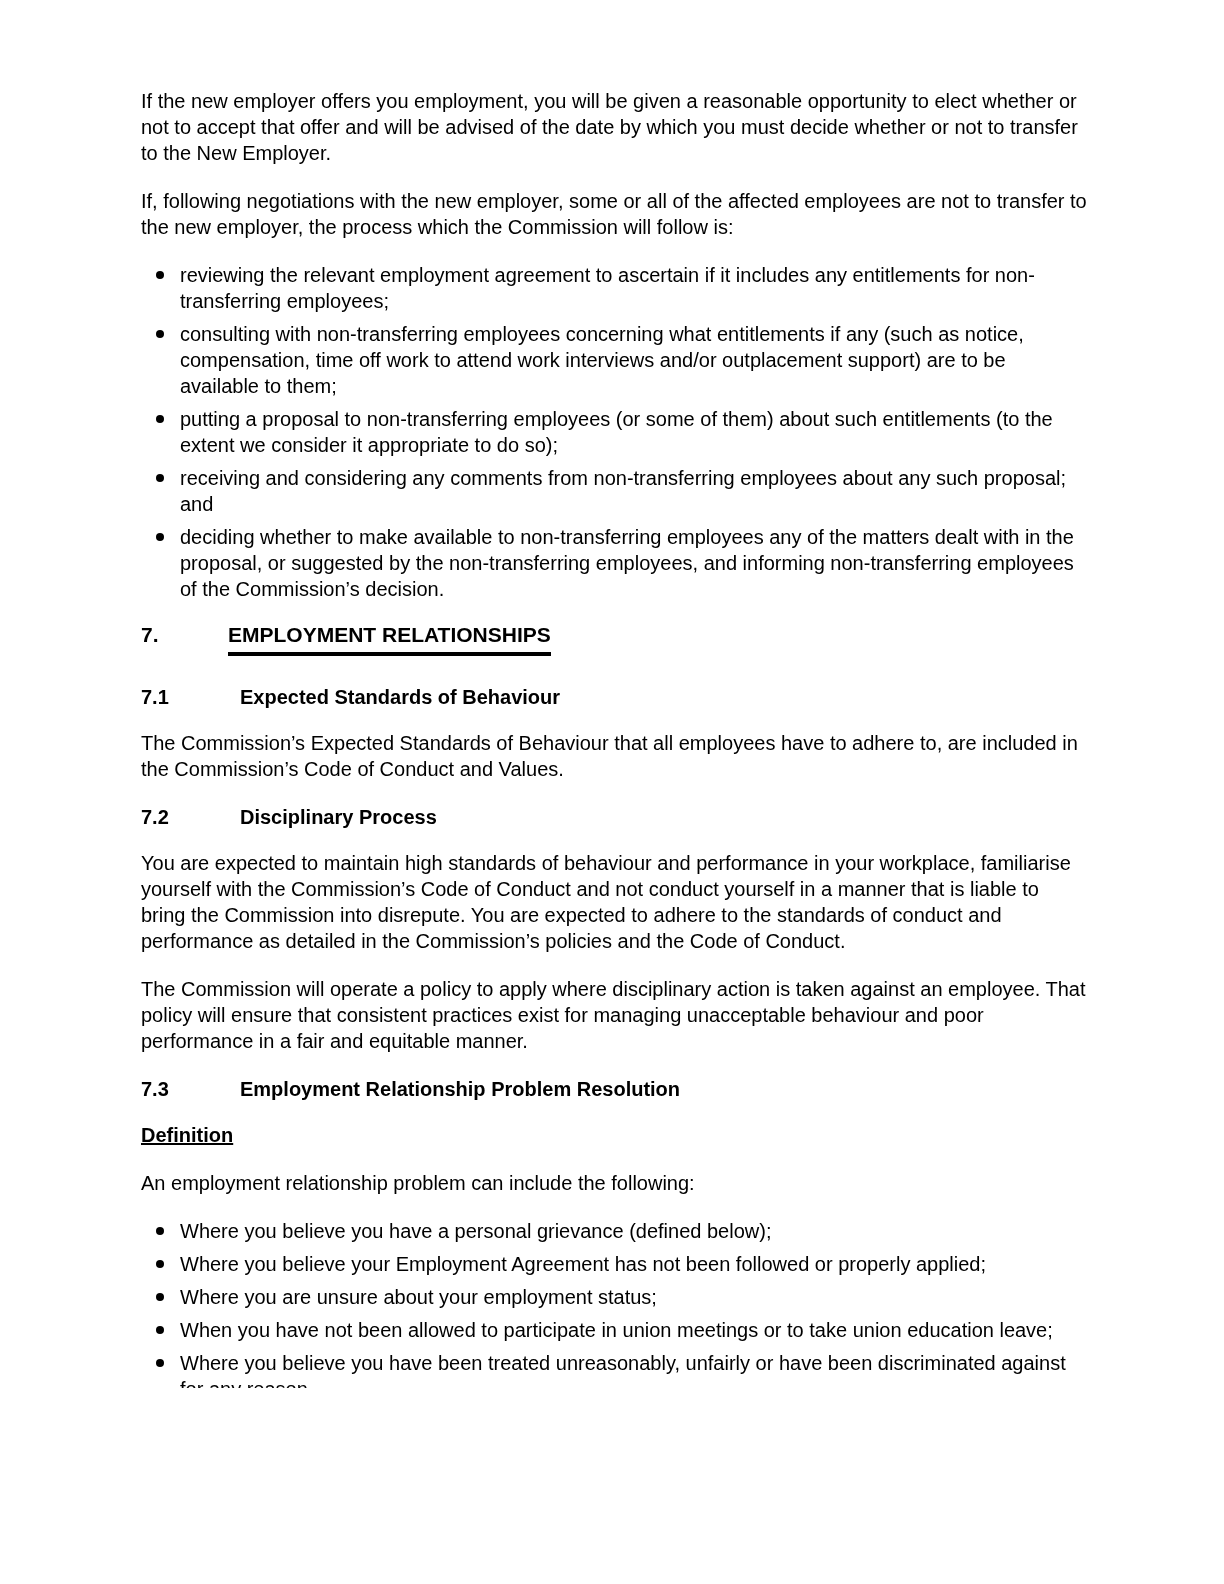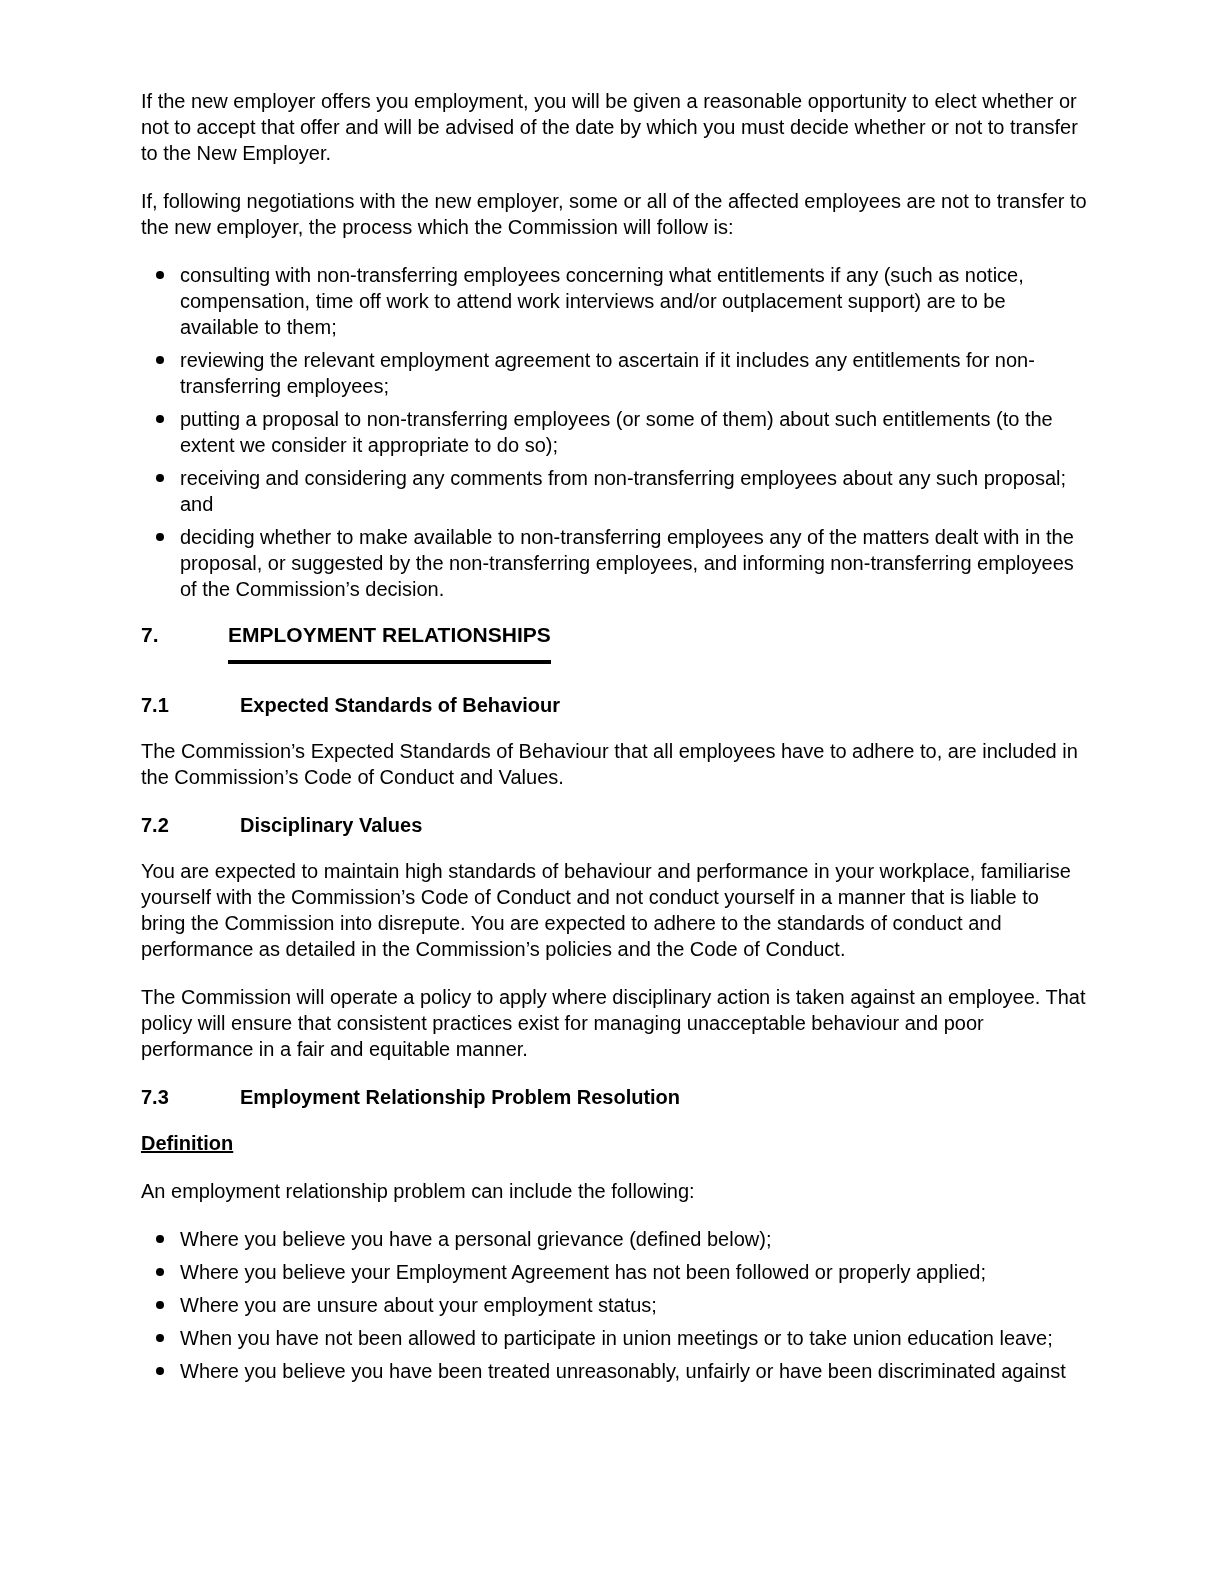--- a/index.html
+++ b/index.html
@@ -59,21 +59,21 @@
     font-weight: bold;
     font-size: 20px;
     gap: 12px;
   }
   .sec-num {
     width: 87px;
     flex-shrink: 0;
   }
   .main-title {
     border-bottom: 4px solid #000000;
-    padding-bottom: 12px;
+    padding-bottom: 4px;
   }
   .minor-head {
     font-weight: bold;
     margin: 0 0 22px 0;
     text-decoration: underline;
   }
   .footer {
     position: absolute;
     left: 433px;
     top: 1529px;
@@ -90,25 +90,25 @@
 <div class="page">
   <div class="content">
 
     <p class="para">If the new employer offers you employment, you will be given a reasonable opportunity to elect whether or not to accept that offer and will be advised of the date by which you must decide whether or not to transfer to the New Employer.</p>
 
     <p class="para">If, following negotiations with the new employer, some or all of the affected employees are not to transfer to the new employer, the process which the Commission will follow is:</p>
 
     <ul class="blist">
       <li>
         <span class="bullet-dot"></span>
-        <span>consulting with non-transferring employees concerning what entitlements if any (such as notice, compensation, time off work to attend work interviews and/or outplacement support) are to be available to them;</span>
+        <span>reviewing the relevant employment agreement to ascertain if it includes any entitlements for non-transferring employees;</span>
       </li>
       <li>
         <span class="bullet-dot"></span>
-        <span>reviewing the relevant employment agreement to ascertain if it includes any entitlements for non-transferring employees;</span>
+        <span>consulting with non-transferring employees concerning what entitlements if any (such as notice, compensation, time off work to attend work interviews and/or outplacement support) are to be available to them;</span>
       </li>
       <li>
         <span class="bullet-dot"></span>
         <span>putting a proposal to non-transferring employees (or some of them) about such entitlements (to the extent we consider it appropriate to do so);</span>
       </li>
       <li>
         <span class="bullet-dot"></span>
         <span>receiving and considering any comments from non-transferring employees about any such proposal; and</span>
       </li>
       <li>
@@ -124,21 +124,21 @@
 
     <div class="sub-head">
       <span class="sec-num">7.1</span>
       <span>Expected Standards of Behaviour</span>
     </div>
 
     <p class="para">The Commission’s Expected Standards of Behaviour that all employees have to adhere to, are included in the Commission’s Code of Conduct and Values.</p>
 
     <div class="sub-head">
       <span class="sec-num">7.2</span>
-      <span>Disciplinary Values</span>
+      <span>Disciplinary Process</span>
     </div>
 
     <p class="para">You are expected to maintain high standards of behaviour and performance in your workplace, familiarise yourself with the Commission’s Code of Conduct and not conduct yourself in a manner that is liable to bring the Commission into disrepute. You are expected to adhere to the standards of conduct and performance as detailed in the Commission’s policies and the Code of Conduct.</p>
 
     <p class="para">The Commission will operate a policy to apply where disciplinary action is taken against an employee. That policy will ensure that consistent practices exist for managing unacceptable behaviour and poor performance in a fair and equitable manner.</p>
 
     <div class="sub-head">
       <span class="sec-num">7.3</span>
       <span>Employment Relationship Problem Resolution</span>
     </div>

